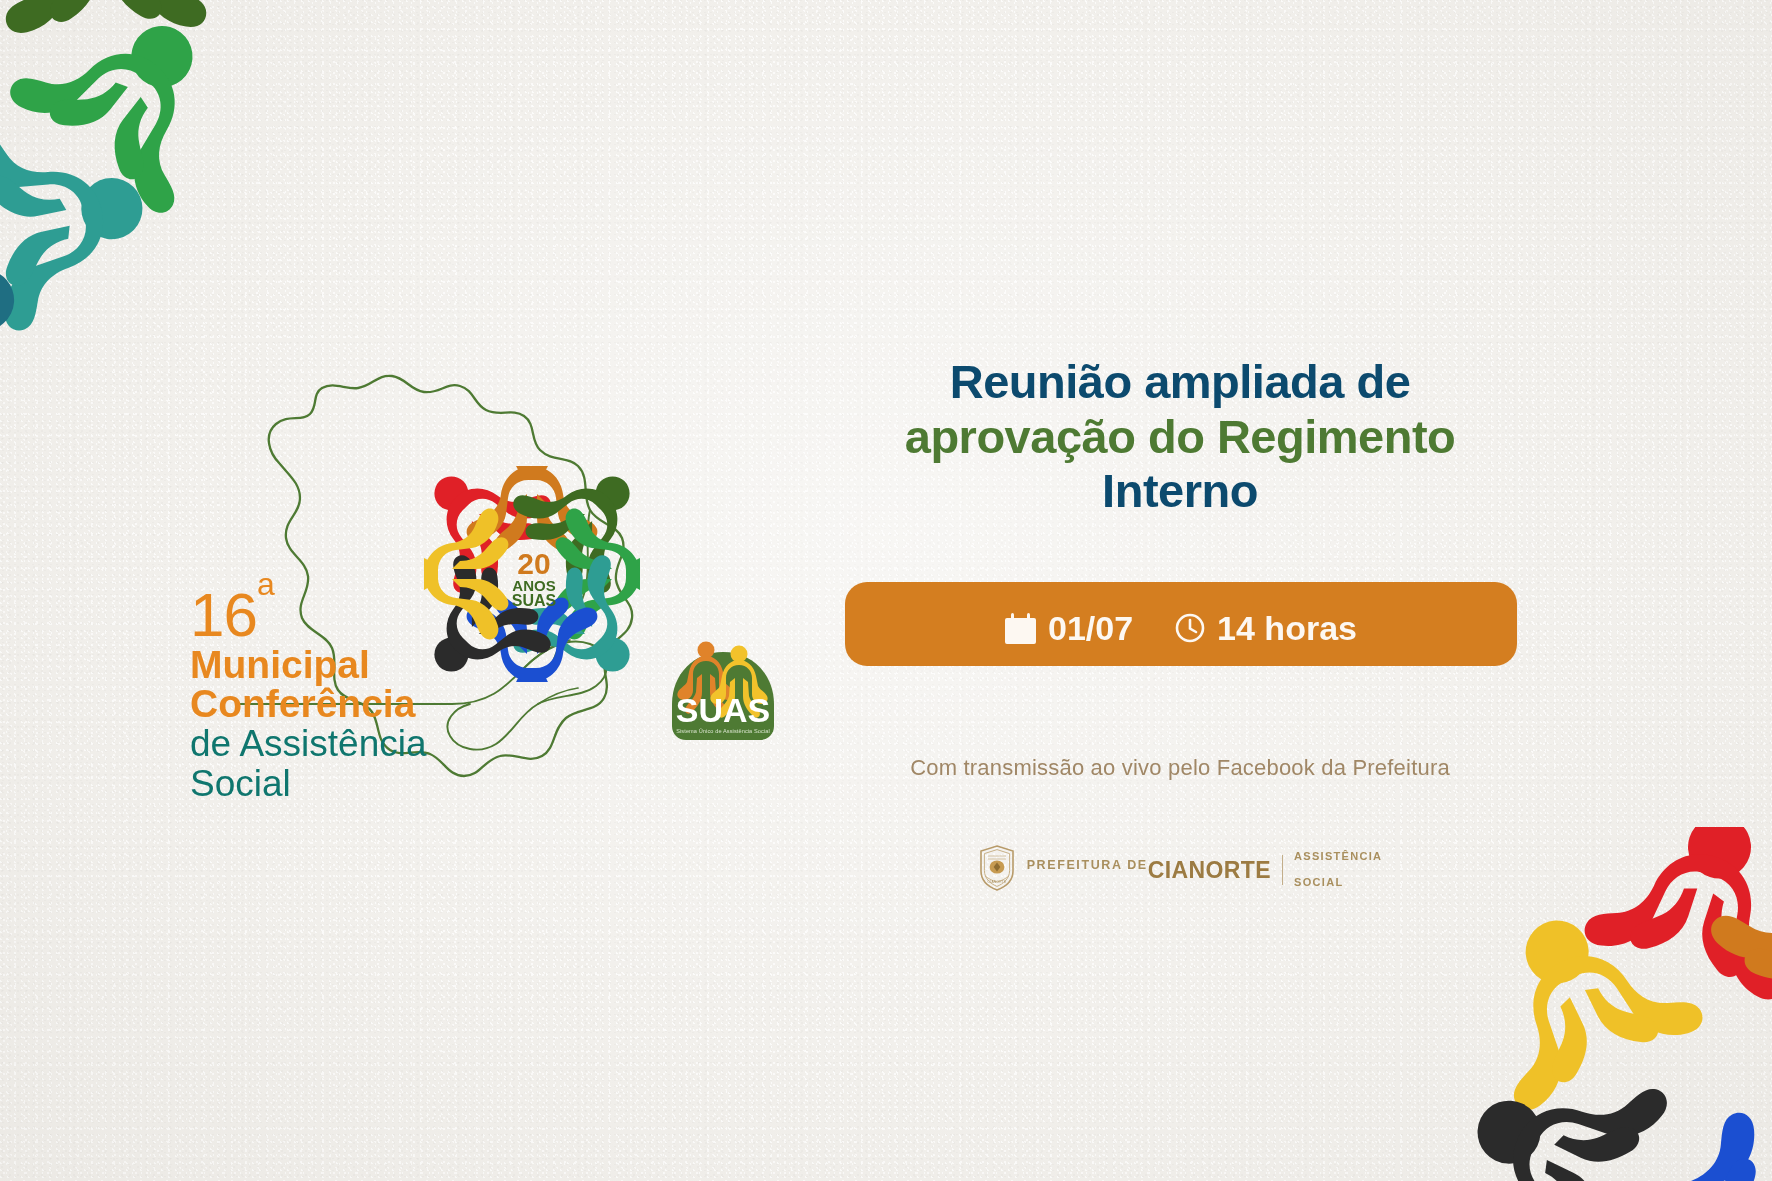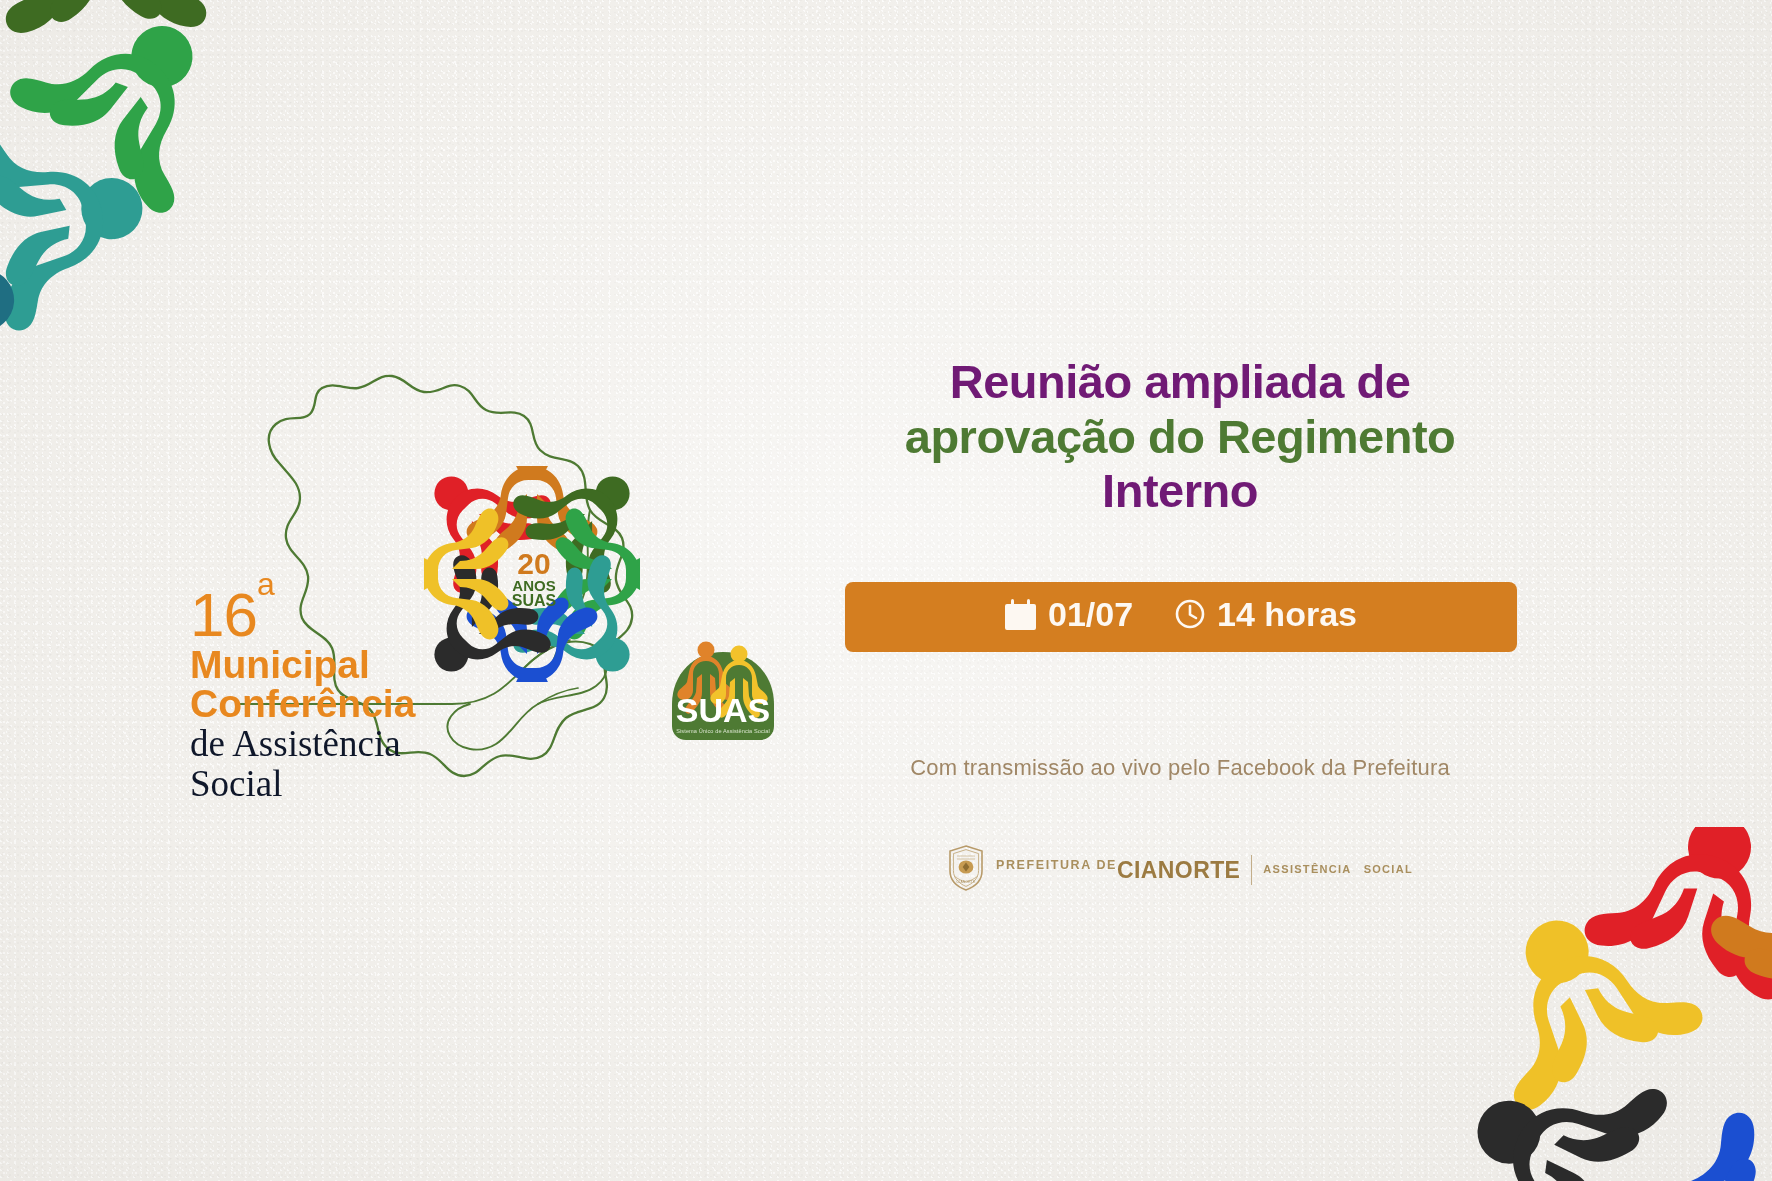--- a/index.html
+++ b/index.html
@@ -40,35 +40,35 @@
   #conf-title{
     position:absolute; left:190px; top:585px; width:310px;
     line-height:1.0;
   }
   #conf-16{
     font-size:62px; font-weight:normal; color:#E8881F; letter-spacing:-1px;
     line-height:.96;
   }
   #conf-16 sup{ font-size:32px; top:-.62em; position:relative; }
   .conf-orange{ font-size:39px; font-weight:bold; color:#E8881F; line-height:1.02; }
-  .conf-green{ font-size:37px; font-weight:400; color:#0f172a; line-height:1.07;font-family:Liberation Serif, serif; }
+  .conf-green{ font-size:37px; font-weight:400; color:#0f766e; line-height:1.07; }
 
   
   #right-panel{ position:absolute; z-index:3; left:830px; top:0; width:942px; height:1181px; }
   #headline{
     position:absolute; left:0; top:355px; width:700px; text-align:center;
     font-size:47px; font-weight:bold; line-height:1.16; letter-spacing:-.5px;
   }
-  .hl-orange{ color:#701a75; }
+  .hl-orange{ color:#0c4a6e; }
   .hl-green{ color:#4E7A33; }
 
   #info-badge{
     position:absolute; left:15px; top:582px; width:672px;
-    background:#D47E20; border-radius:8px;
-    padding:12px 10px 18px; text-align:center;
+    background:#D47E20; border-radius:22px;
+    padding:26px 10px 18px; text-align:center;
     color:#fdf8f2;
   }
   .badge-row{
     display:flex; align-items:center; justify-content:center; gap:12px;
     font-size:34px; font-weight:bold; line-height:1.18; white-space:nowrap;
   }
   .badge-row.r2{ margin-top:4px; }
   .badge-sep{ width:18px; }
   .bico{ display:inline-flex; align-items:center; }
   .bico svg{ display:block; }
@@ -79,21 +79,21 @@
   }
 
   #pref-logo{
     position:absolute; left:0; top:845px; width:700px;
     display:flex; align-items:center; justify-content:center; gap:11px;
   }
   #pref-text{ display:flex; flex-direction:row; line-height:1; }
   #pref-l1{ font-size:12.5px; letter-spacing:1.6px; color:#A98F5E; font-weight:bold; }
   #pref-l2{ font-size:23px; letter-spacing:.4px; color:#9C7B42; font-weight:bold; }
   #pref-div{ width:1px; height:30px; background:#C3AE8A; }
-  #pref-sub{ display:flex; flex-direction:row; line-height:1.26;gap:12px; }
+  #pref-sub{ display:flex; flex-direction:column; line-height:1.26;gap:12px; }
   #pref-sub span{ font-size:11px; letter-spacing:1.3px; color:#A98F5E; font-weight:bold; }
 </style>
 </head>
 <body>
 
 <div id="grain"></div>
 <div id="vig"></div>
 
 <div class="corner" id="corner-tl">
   <svg width="440" height="470" viewBox="0 0 440 470">

